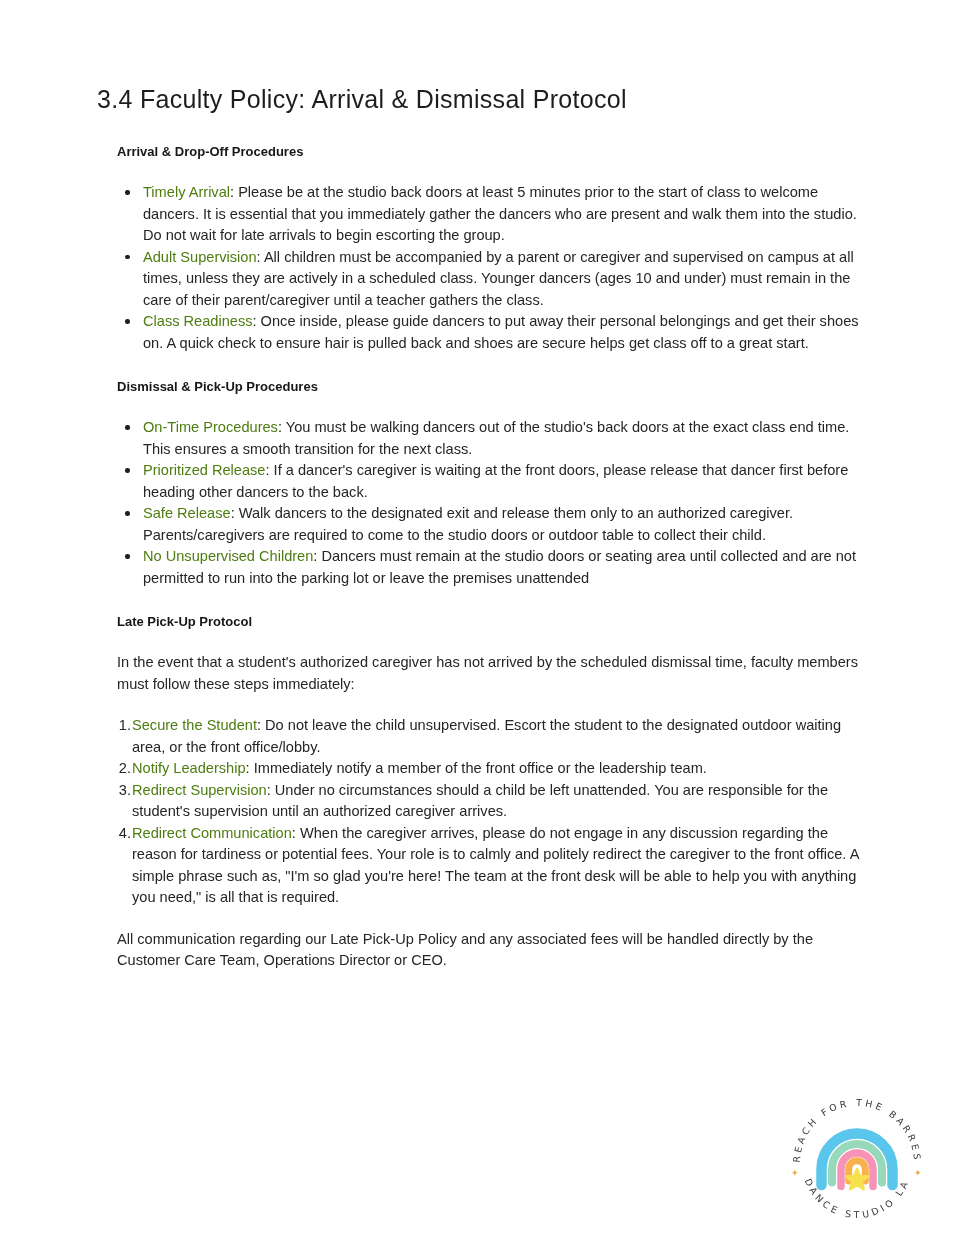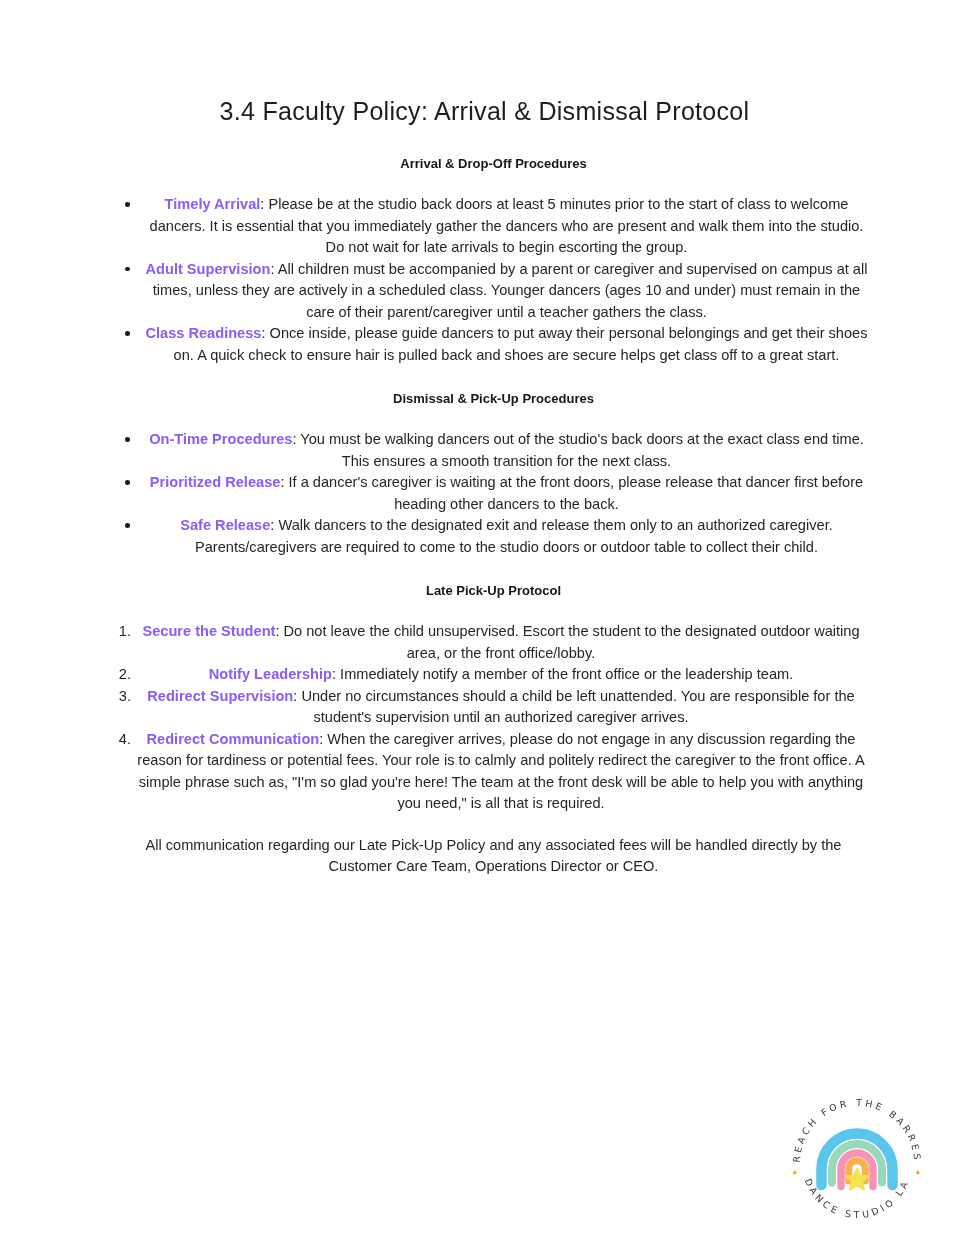--- a/index.html
+++ b/index.html
@@ -1,21 +1,21 @@
 <!DOCTYPE html>
 <html><head>
 <meta charset="utf-8">
 <style>
   html,body { margin:0; padding:0; }
   body {
     width:966px; height:1250px; background:#ffffff; position:relative;
     font-family:"Liberation Sans", sans-serif; color:#232323;
     -webkit-font-smoothing:antialiased;
   }
-  .content { position:absolute; left:97px; top:96px; width:775px;text-align:center; }
+  .content { position:absolute; left:97px; top:84px; width:775px; }
   h1.doc-title {
     font-size:25px; line-height:30px; font-weight:400; letter-spacing:0.3px;
     color:#1d1d1d; margin:0 0 27px 0;
   }
   .indent { margin-left:20px; width:753px; }
   .body-text { font-size:14.6px; line-height:21.5px; color:#252525; }
   p { margin:20px 0 0 0; }
   p.first { margin-top:0; }
   h3.sec-heading {
     font-size:13px; line-height:21px; font-weight:700; color:#171717;
@@ -26,21 +26,21 @@
   ul.bullet-list li::before {
     content:""; position:absolute; left:8px; top:8px;
     width:4.5px; height:4.5px; border-radius:50%; background:#1d1d1d;
   }
   ol.num-list { counter-reset:step; }
   ol.num-list li { position:relative; padding-left:15px; counter-increment:step; }
   ol.num-list li::before {
     content:counter(step) "."; position:absolute; left:0; top:0; width:14px;
     text-align:right; font-size:14.6px; color:#252525;
   }
-  strong.term { font-weight:700; color:#8b5cf6; }
+  strong.term { font-weight:400; color:#4d7c0f; }
   .logo-wrap { position:absolute; left:787px; top:1093px; width:140px; height:140px; }
   .logo-arc-text {
     font-family:"DejaVu Sans", sans-serif; font-size:9.3px; font-weight:500;
     letter-spacing:3.1px;
   }
   .logo-arc-text-bottom {
     font-family:"DejaVu Sans", sans-serif; font-size:9.3px; font-weight:500;
     letter-spacing:3.4px;
   }
   .logo-sparkle { font-family:"DejaVu Sans", sans-serif; font-size:9px; }
@@ -60,23 +60,25 @@
       <li><strong class="term">Timely Arrival</strong><span>: Please be at the studio back doors at least 5 minutes prior to the start of class to welcome dancers. It is essential that you immediately gather the dancers who are present and walk them into the studio. Do not wait for late arrivals to begin escorting the group.</span></li>
       <li><strong class="term">Adult Supervision</strong><span>: All children must be accompanied by a parent or caregiver and supervised on campus at all times, unless they are actively in a scheduled class. Younger dancers (ages 10 and under) must remain in the care of their parent/caregiver until a teacher gathers the class.</span></li>
       <li><strong class="term">Class Readiness</strong><span>: Once inside, please guide dancers to put away their personal belongings and get their shoes on. A quick check to ensure hair is pulled back and shoes are secure helps get class off to a great start.</span></li>
     </ul>
 
     <h3 class="sec-heading">Dismissal &amp; Pick-Up Procedures</h3>
     <ul class="bullet-list">
       <li><strong class="term">On-Time Procedures</strong><span>: You must be walking dancers out of the studio's back doors at the exact class end time. This ensures a smooth transition for the next class.</span></li>
       <li><strong class="term">Prioritized Release</strong><span>: If a dancer's caregiver is waiting at the front doors, please release that dancer first before heading other dancers to the back.</span></li>
       <li><strong class="term">Safe Release</strong><span>: Walk dancers to the designated exit and release them only to an authorized caregiver. Parents/caregivers are required to come to the studio doors or outdoor table to collect their child.</span></li>
+      <li><strong class="term">No Unsupervised Children</strong><span>: Dancers must remain at the studio doors or seating area until collected and are not permitted to run into the parking lot or leave the premises unattended</span></li>
     </ul>
 
     <h3 class="sec-heading">Late Pick-Up Protocol</h3>
+    <p>In the event that a student's authorized caregiver has not arrived by the scheduled dismissal time, faculty members must follow these steps immediately:</p>
     <ol class="num-list">
       <li><strong class="term">Secure the Student</strong><span>: Do not leave the child unsupervised. Escort the student to the designated outdoor waiting area, or the front office/lobby.</span></li>
       <li><strong class="term">Notify Leadership</strong><span>: Immediately notify a member of the front office or the leadership team.</span></li>
       <li><strong class="term">Redirect Supervision</strong><span>: Under no circumstances should a child be left unattended. You are responsible for the student's supervision until an authorized caregiver arrives.</span></li>
       <li><strong class="term">Redirect Communication</strong><span>: When the caregiver arrives, please do not engage in any discussion regarding the reason for tardiness or potential fees. Your role is to calmly and politely redirect the caregiver to the front office. A simple phrase such as, "I'm so glad you're here! The team at the front desk will be able to help you with anything you need," is all that is required.</span></li>
     </ol>
 
     <p>All communication regarding our Late Pick-Up Policy and any associated fees will be handled directly by the Customer Care Team, Operations Director or CEO.</p>
   </div>
 </div>

